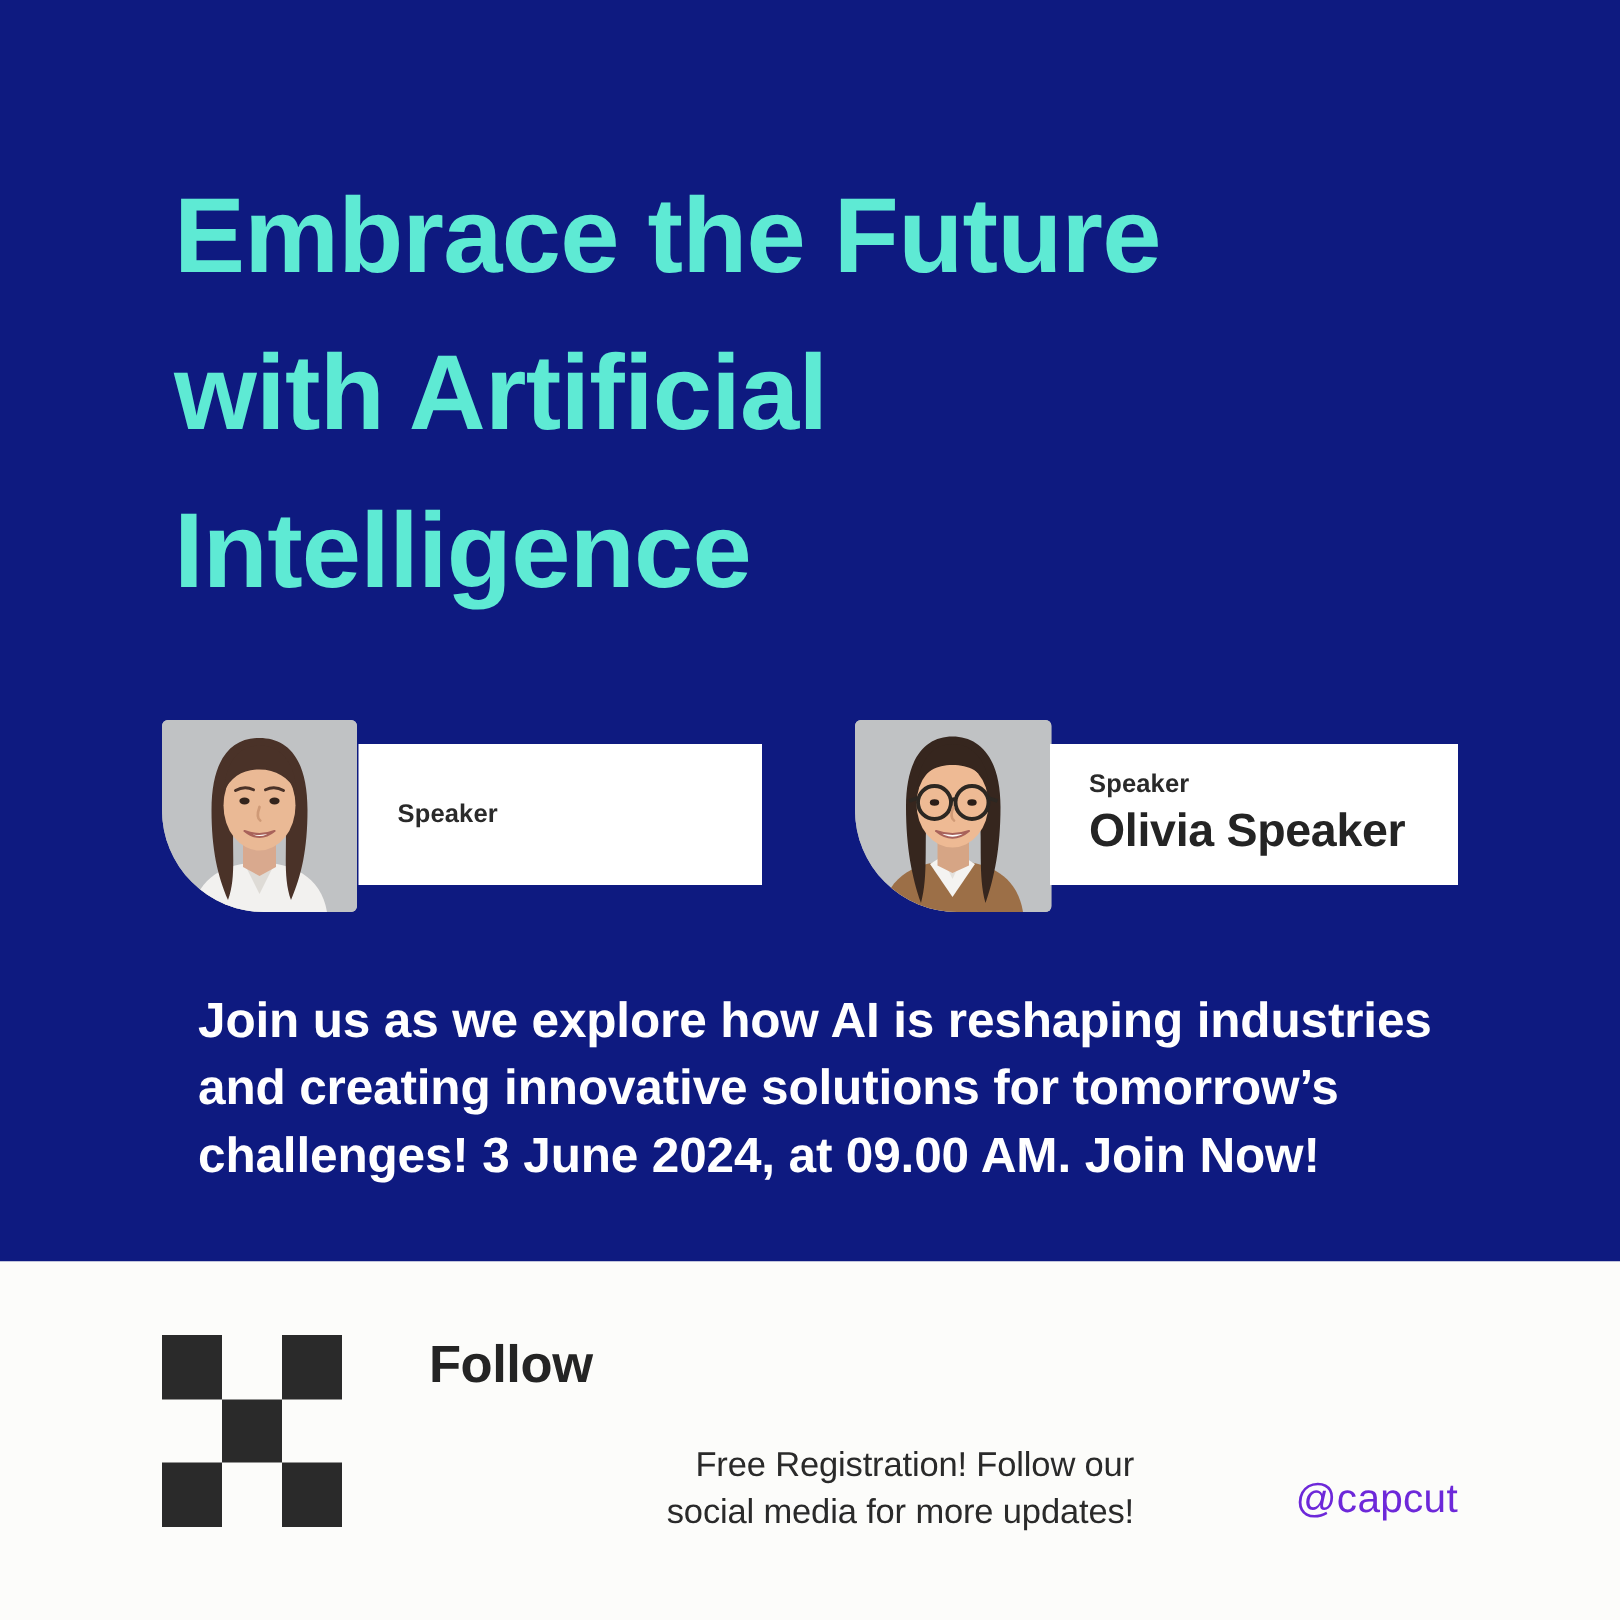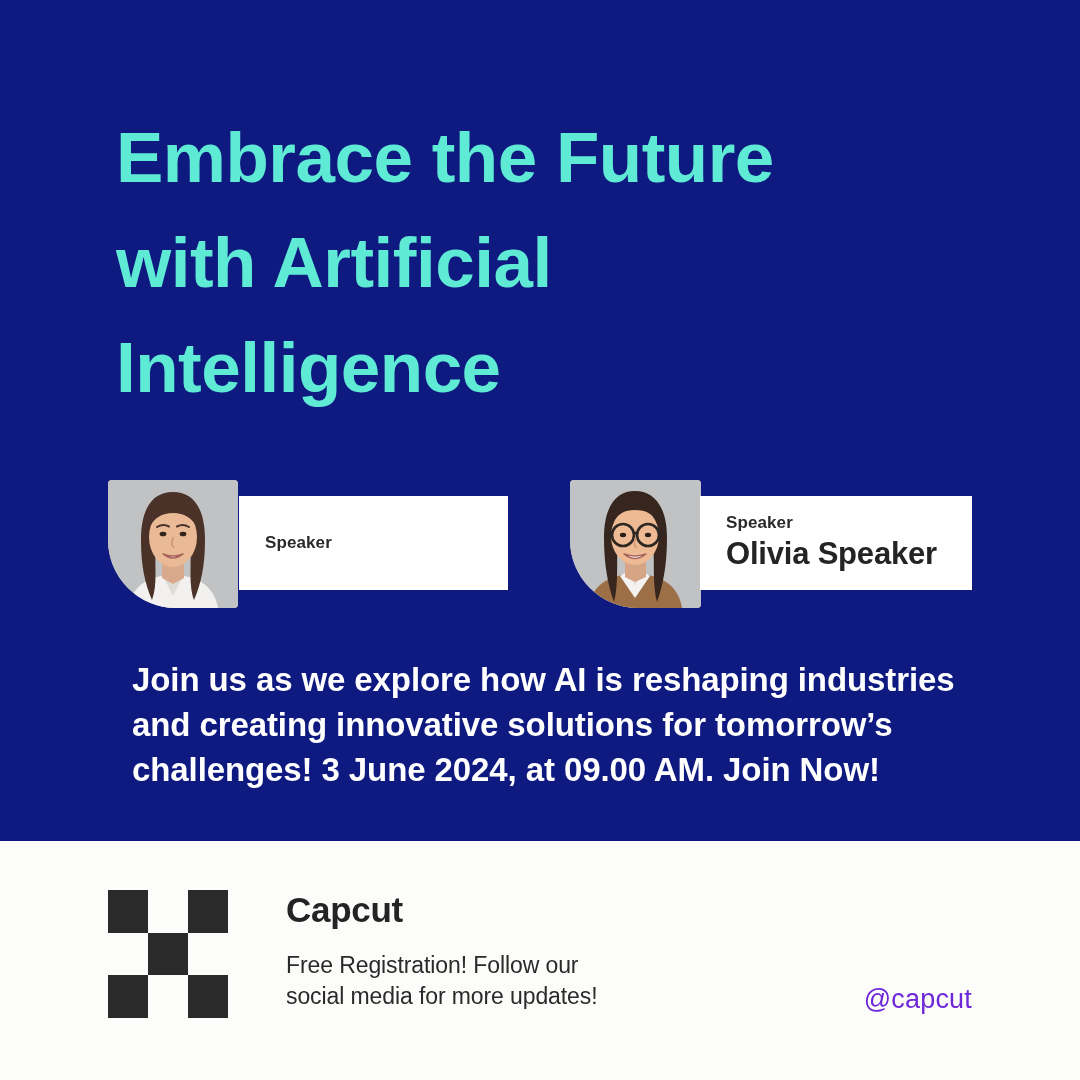--- a/index.html
+++ b/index.html
@@ -153,27 +153,28 @@
   }
   .brand-name {
     font-size: 35px;
     font-weight: 700;
     color: #242424;
     line-height: 42px;
     letter-spacing: -0.3px;
     margin: 0;
   }
   .brand-tagline {
-    margin: 19px 0 0 0;
+    margin: 30px 0 0 0;
     font-size: 23px;
     font-weight: 400;
     color: #2a2a2a;
     line-height: 31px;
     letter-spacing: -0.1px;
     white-space: pre-line;
+    text-align: right;
   }
 
   .brand-handle {
     position: absolute;
     right: 108px;
     top: 142px;
     font-size: 27px;
     font-weight: 400;
     color: #6d28d9;
     letter-spacing: 0.2px;
@@ -281,21 +282,21 @@
         <i class="on"></i>
       <i></i>
         <i class="on"></i>
         <i></i>
       <i class="on"></i>
         <i></i>
         <i class="on"></i>
     </div>
 
     <div class="brand-block">
-      <p class="brand-name">Capcut</p>
+      <p class="brand-name">Follow</p>
       <p class="brand-tagline">Free Registration! Follow our
 social media for more updates!</p>
     </div>
 
     <div class="brand-handle">@capcut</div>
   </div>
 
 </div>
 
 </body></html>

